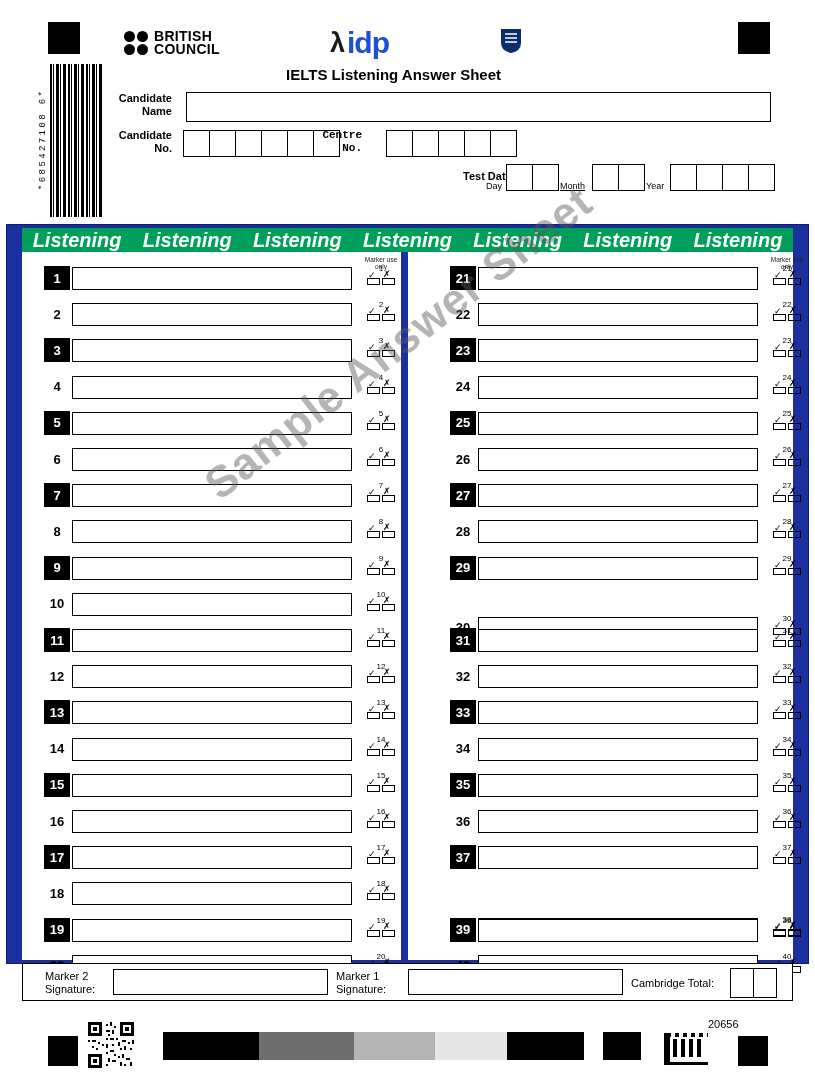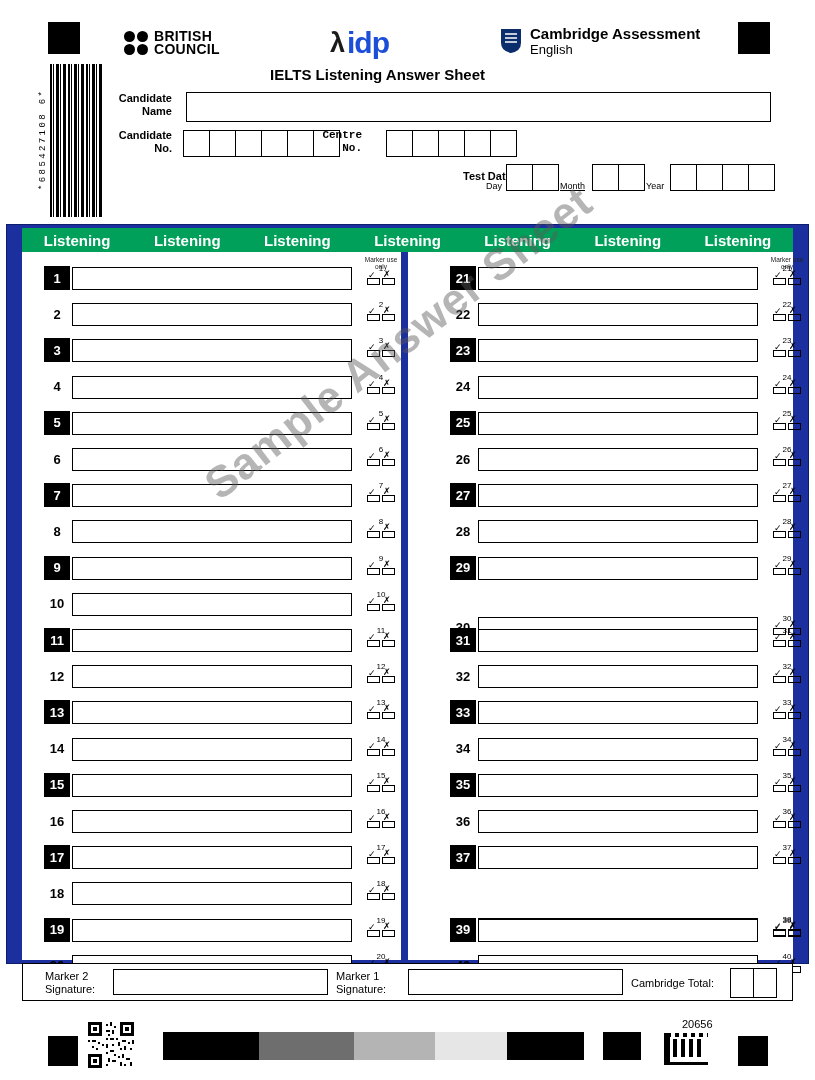--- a/index.html
+++ b/index.html
@@ -134,21 +134,21 @@
         #000 0px, #000 2px, #fff 2px, #fff 3px,
         #000 3px, #000 4px, #fff 4px, #fff 6px,
         #000 6px, #000 9px, #fff 9px, #fff 10px,
         #000 10px, #000 11px, #fff 11px, #fff 13px,
         #000 13px, #000 16px, #fff 16px, #fff 18px);
   }
 
   
   .sheet-title {
     position: absolute;
-    left: 270px;
+    left: 286px;
     top: 66px;
     font-size: 15px;
     font-weight: bold;
   }
 
   
   .lbl {
     position: absolute;
     font-size: 11px;
     font-weight: bold;
@@ -202,22 +202,23 @@
     width: 771px;
     height: 24px;
     background: #00a05a;
     display: flex;
     align-items: center;
     justify-content: space-around;
     overflow: hidden;
   }
   .green-band span {
     color: #fff;
-    font-size: 15px;
+    font-size: 20px;
     font-weight: bold;
+    font-style: italic;
   }
   .white-area {
     position: absolute;
     left: 22px;
     top: 252px;
     width: 771px;
     height: 708px;
     background: #fff;
     box-sizing: border-box;
   }
@@ -379,21 +380,21 @@
     top: 1032px;
     width: 478px;
     height: 28px;
     background: linear-gradient(to right,
       #000 0%, #000 20%, #6e6e6e 20%, #6e6e6e 40%,
       #b4b4b4 40%, #b4b4b4 57%, #e6e6e6 57%, #e6e6e6 72%,
       #000 72%, #000 88%, #fff 88%, #fff 92%, #000 92%, #000 100%);
   }
   .code-num {
     position: absolute;
-    left: 682px;
+    left: 708px;
     top: 1018px;
     font-size: 11px;
   }
   .datamatrix {
     position: absolute;
     left: 664px;
     top: 1033px;
     width: 44px;
     height: 32px;
     border: 3px solid #000;
@@ -443,24 +444,20 @@
     <div class="idp-logo">
       <span class="idp-mark">λ</span>
       <span class="idp-word">idp</span>
     </div>
 
     <div class="ca-logo">
       <svg class="ca-shield" viewBox="0 0 22 26">
         <path d="M1 1 H21 V15 Q21 23 11 25 Q1 23 1 15 Z" fill="#0b2d6b"></path>
         <path d="M5 6 h12 M5 10 h12 M5 14 h12" stroke="#fff" stroke-width="1.6"></path>
       </svg>
-      <span>
-        <div class="ca-text-main">Cambridge Assessment</div>
-        <div class="ca-text-sub">English</div>
-      </span>
     </div>
   </div>
 
   <div class="barcode-box">
     <div class="barcode-digits">*685427108 6*</div>
     <div class="barcode-bars"></div>
   </div>
 
   <div class="sheet-title">IELTS Listening Answer Sheet</div>
 

